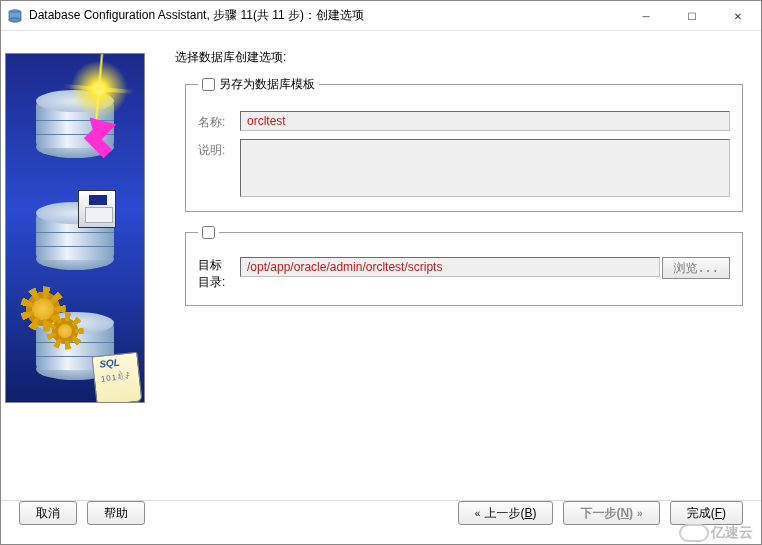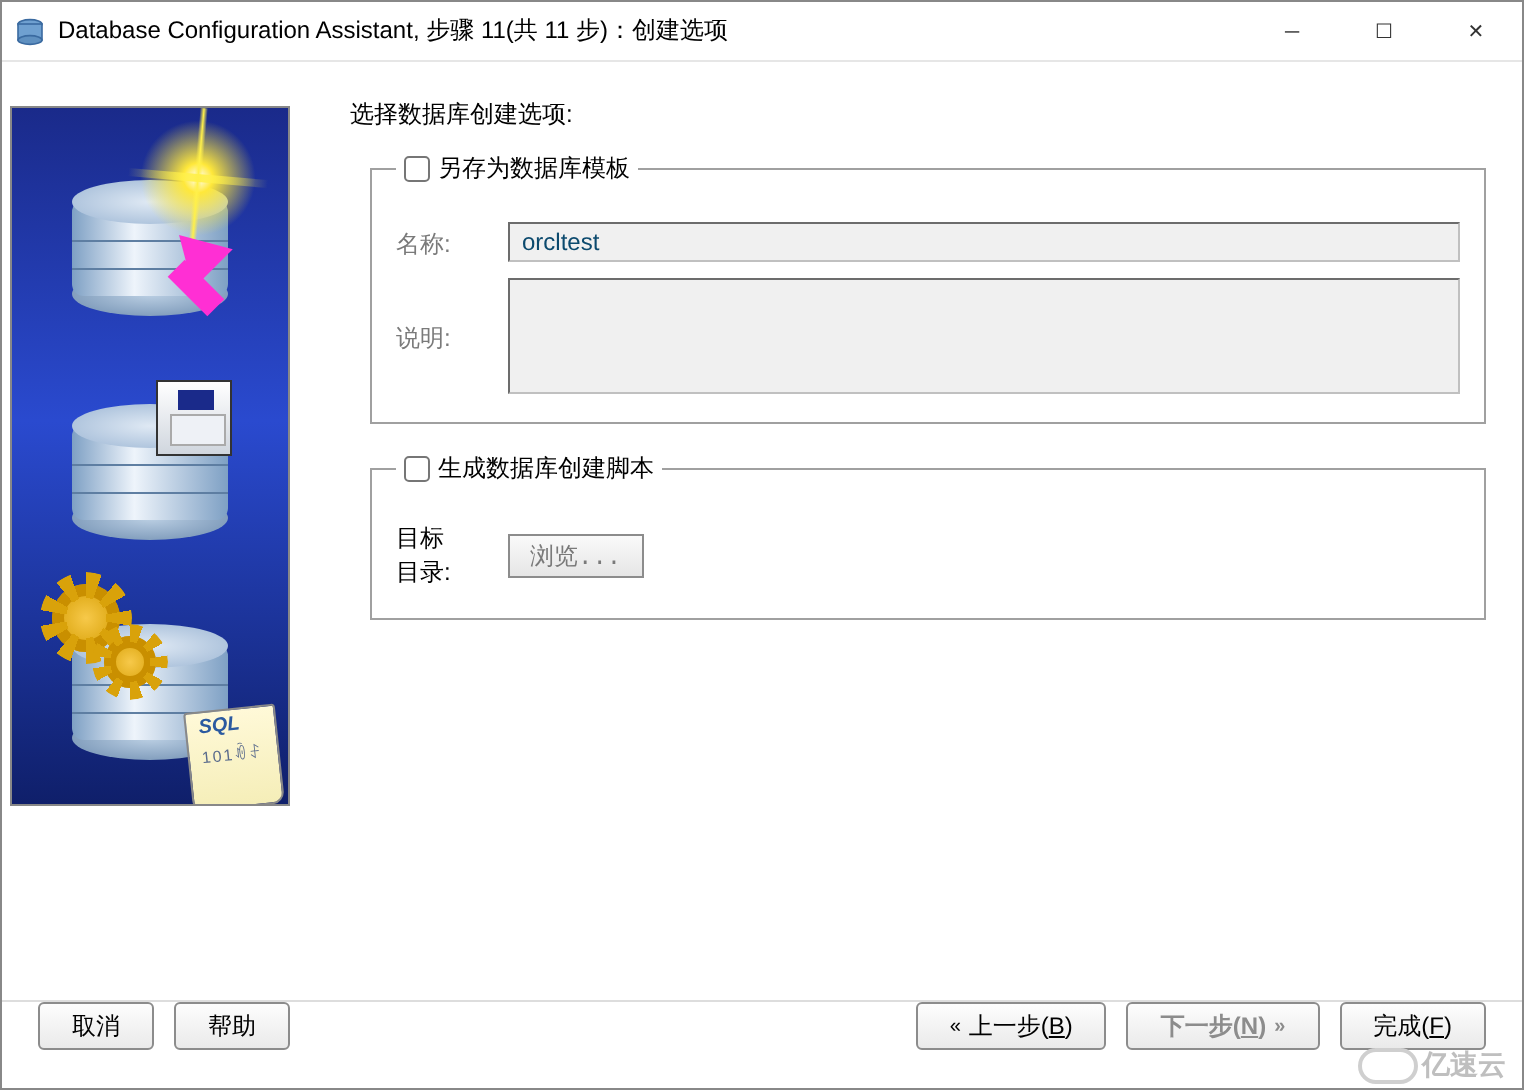--- a/index.html
+++ b/index.html
@@ -188,37 +188,37 @@
     padding: 10px 12px 14px 12px;
   }
   fieldset legend {
     padding: 0 4px;
     display: flex; align-items: center; gap: 4px;
   }
   fieldset legend input[type=checkbox] {
     width: 13px; height: 13px; margin: 0;
   }
   .field-row {
-    display: flex; align-items: center; gap: 16px;
+    display: flex; align-items: flex-start; gap: 2px;
     margin-top: 8px;
   }
   .field-row label.lbl {
     width: 40px; color: #7a7a7a;
     padding-top: 3px;
   }
   .field-row .stack-lbl {
     width: 40px; color: #000;
   }
   .txt {
     flex: 1;
     background: #f0f0f0;
     border: 1px inset #c0c0c0;
     height: 20px;
     padding: 2px 6px;
-    color: #0c4a6e;
+    color: #b91c1c;
     font-family: inherit; font-size: 12px;
   }
   textarea.txt { height: 58px; resize: none; }
   .browse-btn {
     height: 22px; padding: 0 10px;
     background: linear-gradient(to bottom, #fafafa, #e6e6e6);
     border: 1px solid #8c8c8c;
     color: #7a7a7a;
     font-family: Liberation Mono, monospace; font-size: 12px;
   }
@@ -333,27 +333,27 @@
         </div>
         <div class="field-row">
           <label class="lbl">说明:</label>
           <textarea class="txt" disabled="" style=""></textarea>
         </div>
       </fieldset>
 
       <fieldset>
         <legend>
           <input type="checkbox" style="">
-          <span>生成数据库创建脚本</span>
         </legend>
         <div class="field-row">
           <div class="stack-lbl">
             <div>目标</div>
             <div>目录:</div>
           </div>
+          <input class="txt" disabled="" value="/opt/app/oracle/admin/orcltest/scripts" style="">
           <button class="browse-btn" disabled="">浏览...</button>
         </div>
       </fieldset>
     </div>
   </div>
 
   <div class="bottom-bar">
     <button class="nav-btn">取消</button>
     <button class="nav-btn">帮助</button>
     <div class="spacer"></div>

